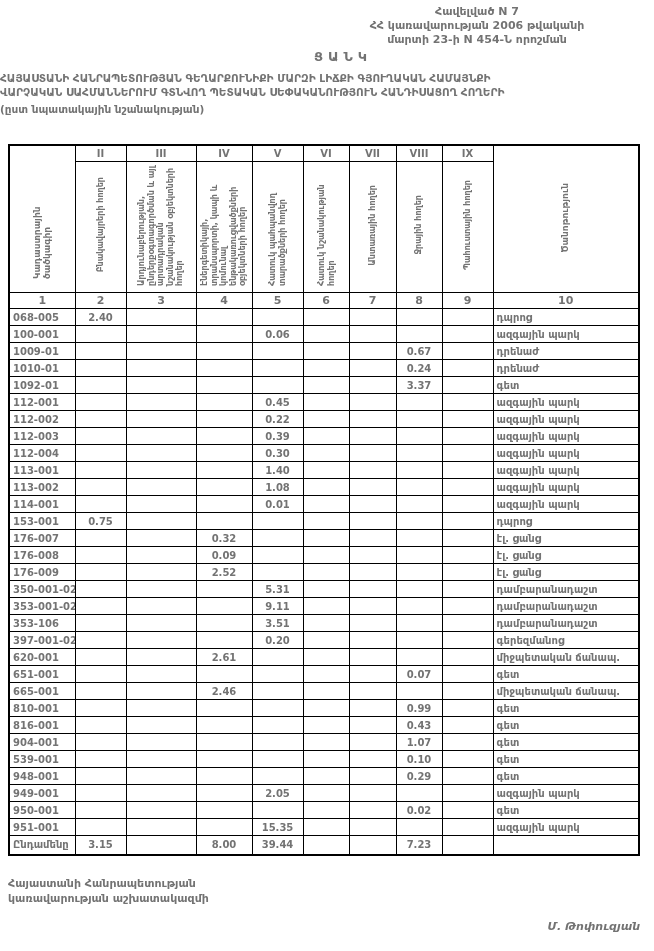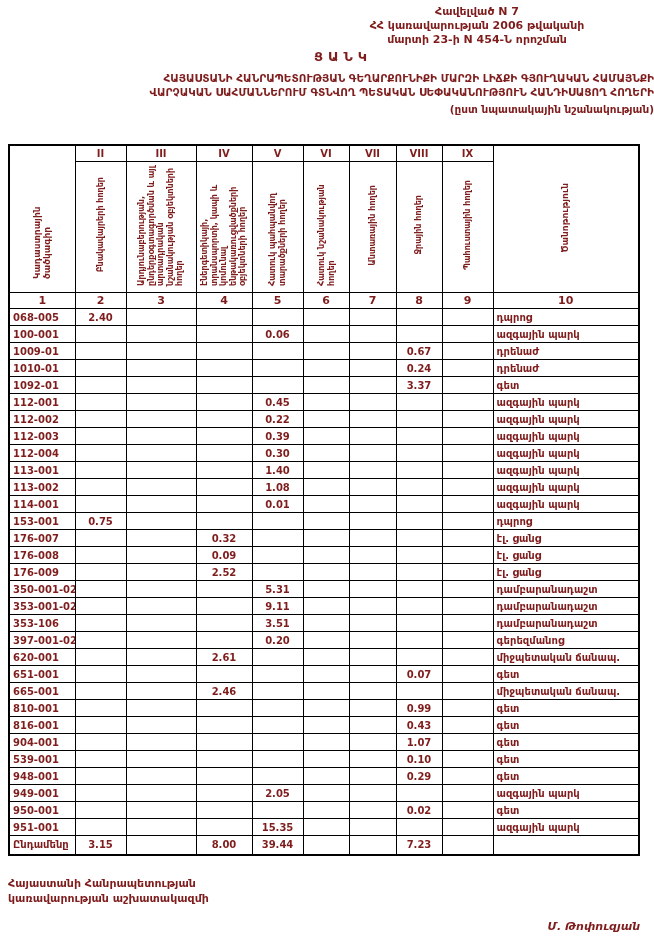--- a/index.html
+++ b/index.html
@@ -1,32 +1,32 @@
 <!DOCTYPE html>
 <html><head>
 <meta charset="utf-8">
 <style>
   html,body { margin:0; padding:0; background:#e8e8e8; }
   .page {
     position:relative; width:654px; height:951px; margin:0 auto;
-    background:#ffffff; color:#7f1d1d;
+    background:#ffffff; color:#737373;
     font-family:"DejaVu Sans", sans-serif;
     overflow:hidden;
   }
   .appendix {
     position:absolute; top:5px; right:12px; width:330px;
     text-align:center; font-size:11px; font-weight:bold; line-height:14px;
   }
   .doc-title {
     position:absolute; top:49px; left:16px; width:100%;
     text-align:center; font-size:13px; font-weight:bold; letter-spacing:5px;
   }
   .main-title {
     position:absolute; top:71px; left:0; width:100%;
-    text-align:right; font-size:10.5px; font-weight:bold; line-height:14px;
+    text-align:left; font-size:10.5px; font-weight:bold; line-height:14px;
   }
   .main-title .sub { margin-top:3px; letter-spacing:0; }
   table.grid {
     position:absolute; left:8px; top:144px; width:630px;
     border-collapse:collapse; table-layout:fixed;
     border:2px solid #000;
   }
   table.grid td { border:1px solid #000; padding:0; overflow:hidden; }
   tr.roman-row td { height:15px; font-size:10px; font-weight:bold; text-align:center; }
   tr.vhead-row td { height:130px; text-align:center; vertical-align:middle; }

